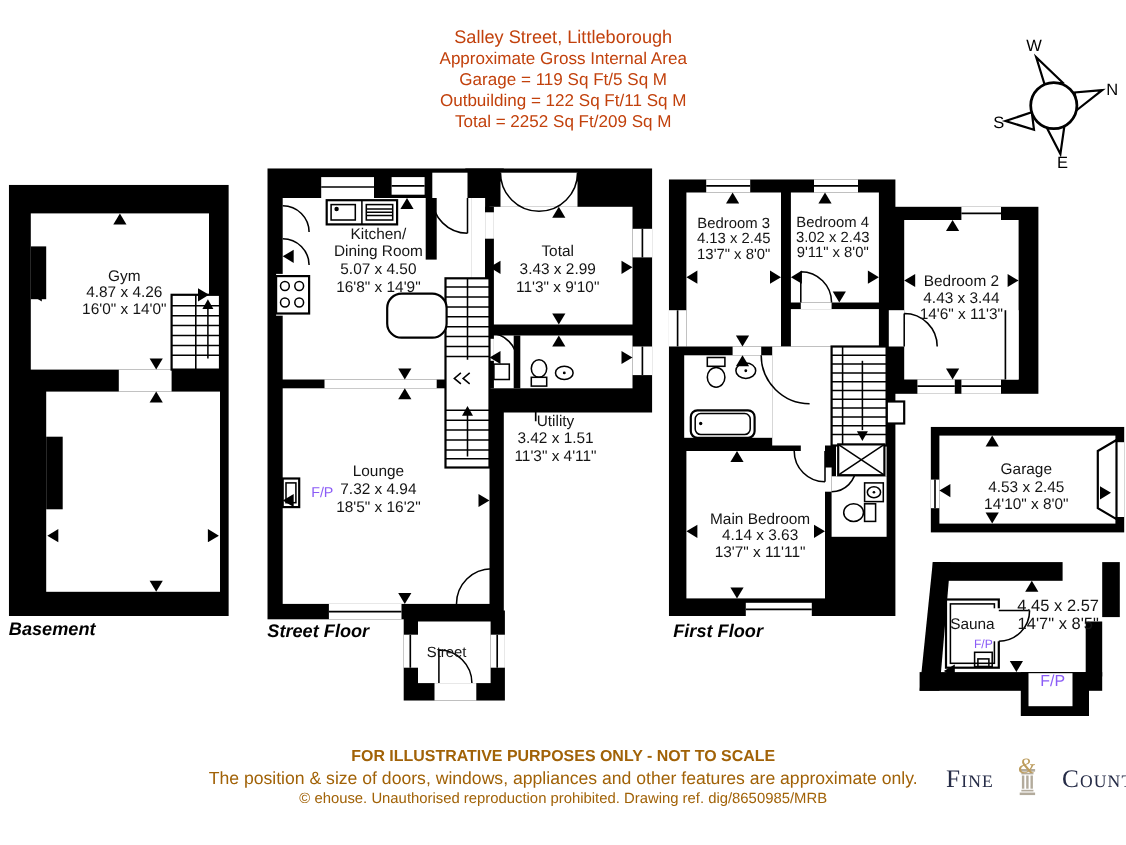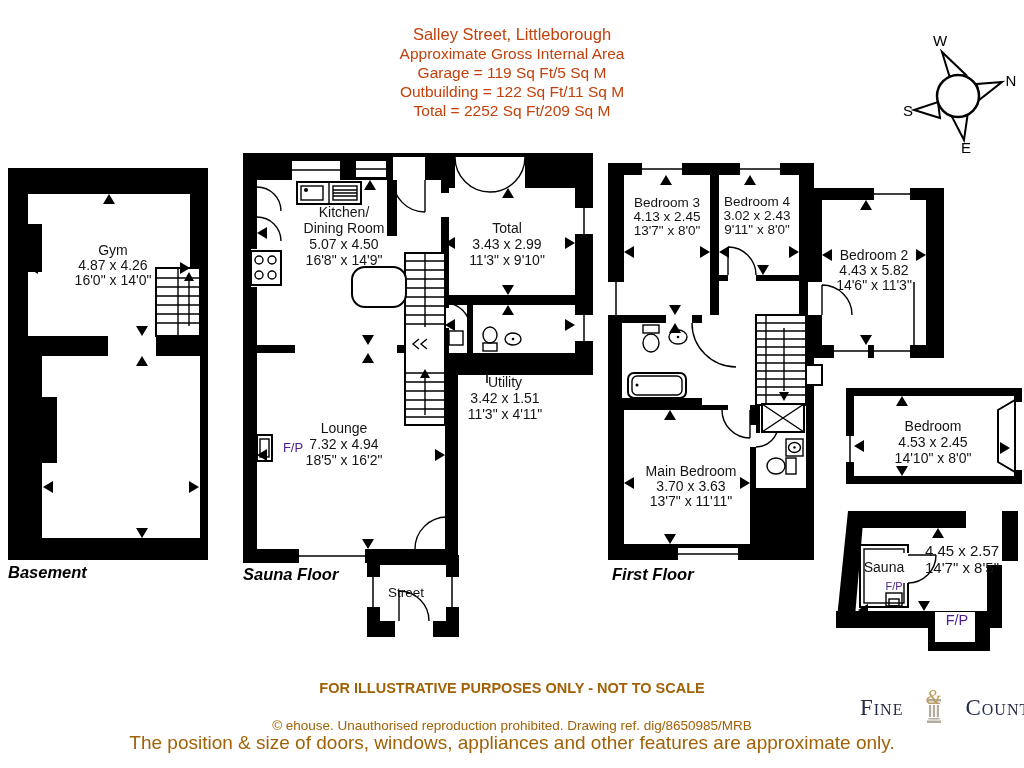--- a/index.html
+++ b/index.html
@@ -8,23 +8,23 @@
   svg{position:absolute;}
   .lbl{position:absolute;text-align:center;font-size:14px;line-height:15px;color:#141414;white-space:nowrap;}
   .lbl div{white-space:nowrap;}
   .big{font-size:14px;line-height:16px;}
   .floorlbl{position:absolute;font-weight:bold;font-size:16.5px;color:#000;font-style:italic;}
   .titleblk{position:absolute;left:312px;top:24px;width:400px;text-align:center;font-weight:normal;color:#c2410c;}
   .titleblk .t1{font-size:16.5px;line-height:20px;}
   .titleblk .t2{font-size:15.5px;line-height:19px;}
   .footer{position:absolute;left:112px;width:800px;text-align:center;color:#a16207;}
   .f1{top:680px;font-weight:bold;font-size:14.5px;}
-  .f2{top:732px;font-size:19px;}
+  .f2{top:700px;font-size:16px;}
   .f3{top:718px;font-size:13.5px;}
-  .fp{position:absolute;font-size:13px;color:#4c1d95;text-align:center;}
+  .fp{position:absolute;font-size:13px;color:#8b5cf6;text-align:center;}
   .arw{fill:#000;}
   .fx1{fill:none;stroke:#000;stroke-width:1.4;}
   .wfill{fill:#fff;}
   .logo{position:absolute;left:860px;top:692px;display:flex;align-items:center;
         font-family:"Liberation Serif", serif;color:#262c47;gap:20px;}
   .logo-word{font-variant:small-caps;font-size:23px;letter-spacing:1px;line-height:30px;}
   .logo-mid{position:relative;width:20px;height:32px;margin:0 1px;}
   .logo-amp{position:absolute;top:-6px;left:1px;font-size:20px;font-style:italic;color:#bd9d5e;z-index:2;}
   .col-svg{position:absolute;bottom:1px;left:2px;}
 </style>
@@ -368,45 +368,45 @@
     <div>4.13 x 2.45</div>
     <div>13'7" x 8'0"</div>
   </div>
   <div class="lbl" style="left:702px;top:195px;width:110px;font-size:13.5px;line-height:14px">
     <div>Bedroom 4</div>
     <div>3.02 x 2.43</div>
     <div>9'11" x 8'0"</div>
   </div>
   <div class="lbl" style="left:814px;top:248px;width:120px">
     <div>Bedroom 2</div>
-    <div>4.43 x 5.82</div>
+    <div>4.43 x 3.44</div>
     <div>14'6" x 11'3"</div>
   </div>
   <div class="lbl" style="left:626px;top:464px;width:130px">
     <div>Main Bedroom</div>
-    <div>3.70 x 3.63</div>
+    <div>4.14 x 3.63</div>
     <div>13'7" x 11'11"</div>
   </div>
   <div class="lbl big" style="left:863px;top:418px;width:140px">
-    <div>Bedroom</div>
+    <div>Garage</div>
     <div>4.53 x 2.45</div>
     <div>14'10" x 8'0"</div>
   </div>
   <div class="lbl" style="left:897px;top:542px;width:130px;font-size:15px;line-height:17px">
     <div>4.45 x 2.57</div>
     <div>14'7" x 8'5"</div>
   </div>
   <div class="lbl" style="left:854px;top:560px;width:60px">
     <div>Sauna</div>
   </div>
   <div class="fp" style="left:874px;top:580px;width:40px;font-size:11px">F/P</div>
   <div class="fp" style="left:932px;top:612px;width:50px;font-size:14.5px">F/P</div>
 
   <div class="floorlbl" style="left:8px;top:563px">Basement</div>
-  <div class="floorlbl" style="left:243px;top:565px">Sauna Floor</div>
+  <div class="floorlbl" style="left:243px;top:565px">Street Floor</div>
   <div class="floorlbl" style="left:612px;top:565px">First Floor</div>
 
   <div class="footer f1">FOR ILLUSTRATIVE PURPOSES ONLY - NOT TO SCALE</div>
   <div class="footer f2">The position &amp; size of doors, windows, appliances and other features are approximate only.</div>
   <div class="footer f3">© ehouse. Unauthorised reproduction prohibited. Drawing ref. dig/8650985/MRB</div>
 
   <div class="logo">
     <span class="logo-word">Fine</span>
     <span class="logo-mid">
       <span class="logo-amp">&amp;</span>

